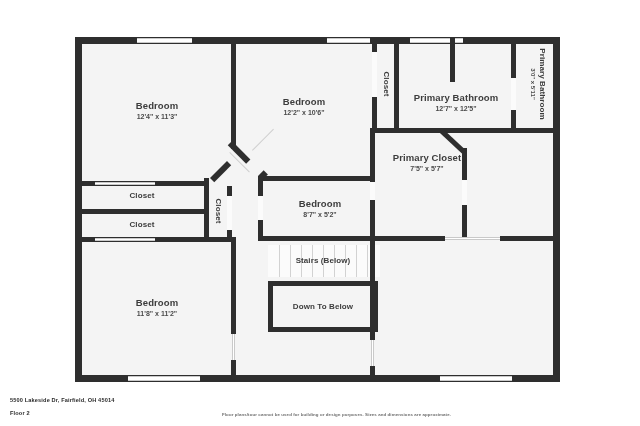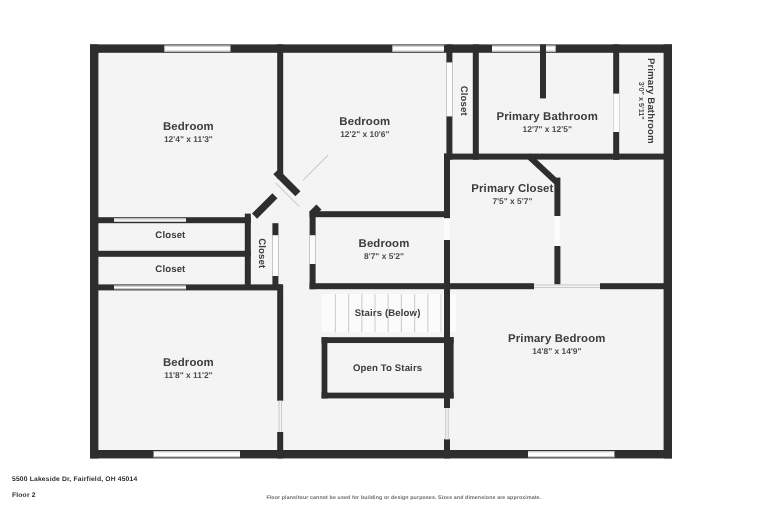--- a/index.html
+++ b/index.html
@@ -258,24 +258,20 @@
     <div class="label plain" style="left:427px; top:163px;">
       <span class="nm">Primary Closet</span>
       <span class="dim">7'5" x 5'7"</span>
     </div>
 
     <div class="label plain" style="left:320px; top:209px;">
       <span class="nm">Bedroom</span>
       <span class="dim">8'7" x 5'2"</span>
     </div>
 
-    <div class="label plain" style="left:464px; top:288px;">
-      <span class="nm">Primary Bedroom</span>
-      <span class="dim">14'8" x 14'9"</span>
-    </div>
 
     <div class="label plain" style="left:157px; top:308px;">
       <span class="nm">Bedroom</span>
       <span class="dim">11'8" x 11'2"</span>
     </div>
 
     <div class="label plain sm" style="left:142px; top:196px;">
       <span class="nm">Closet</span>
     </div>
 
@@ -289,21 +285,21 @@
 
     <div class="label rot90 sm" style="left:386px; top:84px;">
       <span class="nm">Closet</span>
     </div>
 
     <div class="label plain sm" style="left:323px; top:261px;">
       <span class="nm">Stairs (Below)</span>
     </div>
 
     <div class="label plain sm" style="left:323px; top:307px;">
-      <span class="nm">Open To Stairs</span>
+      <span class="nm">Down To Below</span>
     </div>
 
   </div>
 
   <div id="footer">
     <div id="addr">5500 Lakeside Dr, Fairfield, OH 45014</div>
     <div id="floorlbl">Floor 2</div>
     <div id="disclaimer">Floor plans/tour cannot be used for building or design purposes. Sizes and dimensions are approximate.</div>
   </div>
 

